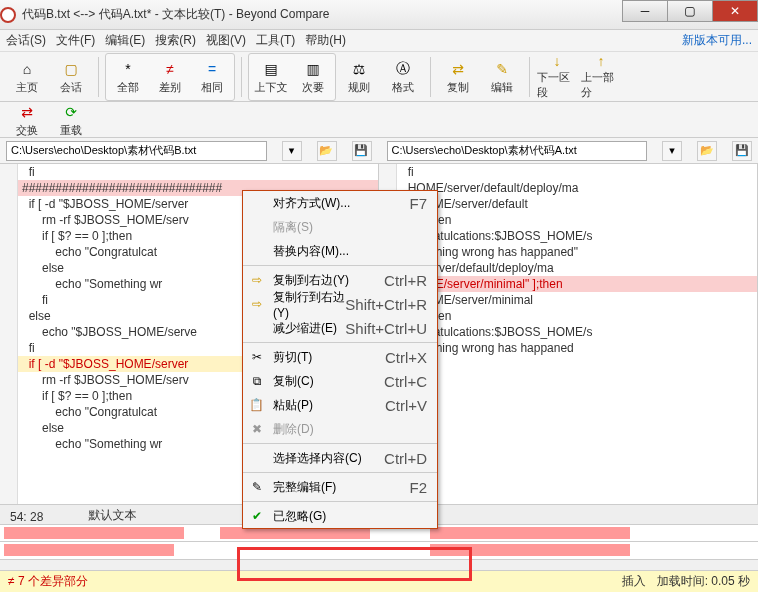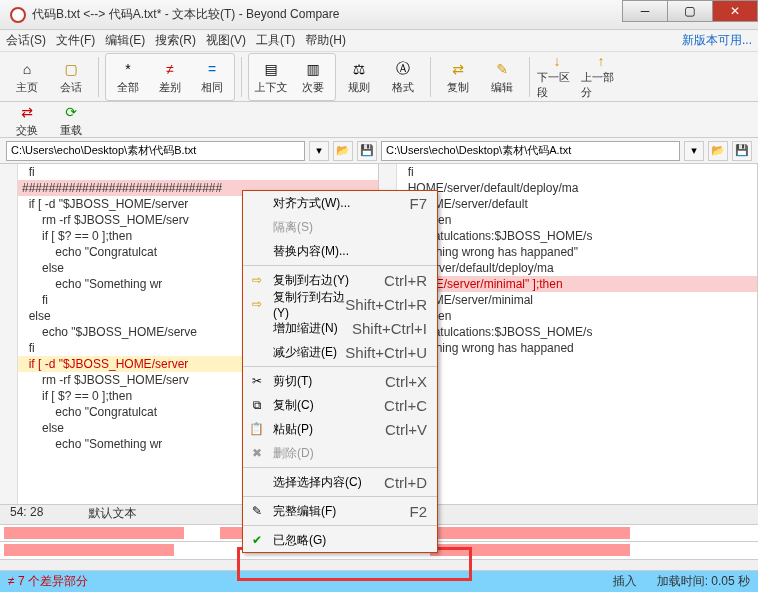--- a/index.html
+++ b/index.html
@@ -1,55 +1,55 @@
 <!DOCTYPE html>
 <html><head>
 <meta charset="utf-8">
 <style>
 *{box-sizing:border-box;margin:0;padding:0;font-family:"Microsoft YaHei",Tahoma,sans-serif;font-size:12px;user-select:none}
 body{background:#f0f0f0;overflow:hidden;width:758px;height:592px;position:relative}
-.titlebar{height:30px;background:linear-gradient(#f8f8f8,#e8e8e8);border-bottom:1px solid #ccc;display:flex;align-items:center;padding:0 10px;position:relative}
+.titlebar{height:30px;background:linear-gradient(#f8f8f8,#e8e8e8);border-bottom:1px solid #ccc;display:flex;align-items:center;padding:0 0;position:relative}
 .titlebar .icon{width:16px;height:16px;margin-right:6px;border-radius:50%;border:2px solid #c0392b;background:#fff}
 .titlebar .title{flex:1;color:#333;font-size:12px}
 .winbtns{position:absolute;right:0;top:0;display:flex}
 .winbtn{width:46px;height:22px;display:flex;align-items:center;justify-content:center;border:1px solid #999;margin-left:-1px;background:linear-gradient(#f6f6f6,#d8d8d8)}
 .winbtn.close{background:linear-gradient(#e67|,#c0392b);background:#c0392b;color:#fff}
 .menubar{height:22px;background:#f4f4f4;display:flex;align-items:center;padding:0 6px;gap:10px;border-bottom:1px solid #ddd}
 .menubar span{color:#333}
 .menubar .newver{margin-left:auto;color:#1768c6}
 .toolbar{height:50px;background:#f4f4f4;display:flex;align-items:center;padding:2px 6px;gap:2px;border-bottom:1px solid #ccc}
 .tbtn{display:flex;flex-direction:column;align-items:center;justify-content:center;width:42px;height:44px;border:1px solid transparent;border-radius:2px}
 .tbtn .ic{width:20px;height:20px;display:flex;align-items:center;justify-content:center;font-size:14px}
 .tbtn .lb{font-size:11px;color:#333;margin-top:1px}
 .sep{width:1px;height:40px;background:#ccc;margin:0 4px}
 .group{display:flex;border:1px solid #ccc;border-radius:3px;padding:1px;background:#f8f8f8}
 .toolbar2{height:36px;background:#f4f4f4;display:flex;align-items:center;padding:2px 6px;gap:2px;border-bottom:1px solid #ccc}
-.pathrow{height:26px;background:#f4f4f4;display:flex;align-items:center;gap:4px;padding:2px 6px;border-bottom:1px solid #ccc}
+.pathrow{height:26px;background:#f4f4f4;display:flex;align-items:center;gap:15px;padding:2px 6px;border-bottom:1px solid #ccc}
 .pathinput{flex:1;height:20px;border:1px solid #aaa;background:#fff;padding:0 4px;font-size:11px}
 .pbarbtn{width:20px;height:20px;border:1px solid #ccc;background:#f6f6f6;display:flex;align-items:center;justify-content:center;font-size:11px}
 .codewrap{display:flex;height:340px;background:#84cc16;position:relative}
 .pane{flex:1;overflow:hidden;border-right:1px solid #ccc;font-family:Consolas,monospace;font-size:12px;line-height:16px;position:relative;background:#fff}
 .gutter{position:absolute;left:0;top:0;width:18px;height:100%;background:#f4f4f4;border-right:1px solid #ddd}
 .codeln{padding-left:22px;white-space:pre;color:#333}
 .codeln.red{background:#facfcf}
 .codeln.redtxt{color:#c00}
 .codeln.hl{background:#fff3c4}
 .ctxmenu{position:absolute;left:242px;top:190px;width:196px;background:#f4f4f4;border:1px solid #c2410c;box-shadow:2px 2px 4px rgba(0,0,0,.3);z-index:10}
 .ctxmenu .row{height:24px;display:flex;align-items:center;padding:0 10px 0 30px;position:relative}
 .ctxmenu .row.dis{color:#999}
 .ctxmenu .row .sc{margin-left:auto;color:#555;font-size:15px}
 .ctxmenu .row .mic{position:absolute;left:6px;width:16px;text-align:center;font-size:12px}
 .ctxmenu hr{border:none;border-top:1px solid #ccc;margin:2px 0}
 .redbox{position:absolute;border:3px solid #e33;pointer-events:none}
-.statusbar{position:absolute;left:0;bottom:0;right:0;height:22px;background:#7dd3fc;border-top:1px solid #ccc;display:flex;align-items:center;padding:0 8px;gap:20px;font-size:11px}
+.statusbar{position:absolute;left:0;bottom:0;right:0;height:22px;background:#fef9c3;border-top:1px solid #ccc;display:flex;align-items:center;padding:0 8px;gap:11px;font-size:11px}
 .statusbar .sitm{color:#333}
 .statusbar .ne{color:#c00}
 .minimap{height:18px;background:#fff;border-top:1px solid #ccc;border-bottom:1px solid #ccc;position:relative;overflow:hidden}
 .minimap .chunk{position:absolute;top:2px;height:12px;background:#f99}
-.posbar{height:20px;background:#eee;border-top:1px solid #ccc;display:flex;align-items:flex-start;padding:0 10px;font-size:11px;color:#333}
+.posbar{height:20px;background:#eee;border-top:1px solid #ccc;display:flex;align-items:flex-end;padding:0 10px;font-size:11px;color:#333}
 </style>
 </head>
 <body>
 
 <div class="titlebar">
   <div class="icon"></div>
   <div class="title">代码B.txt &lt;--&gt; 代码A.txt* - 文本比较(T) - Beyond Compare</div>
   <div class="winbtns">
     <div class="winbtn">─</div>
     <div class="winbtn">▢</div>
@@ -238,24 +238,20 @@
       <span class="mic" style="color: rgb(204, 153, 0);">⇨</span>
       <span>复制到右边(Y)</span>
       <span class="sc">Ctrl+R</span>
     </div>
     <div class="row">
       <span class="mic" style="color: rgb(204, 153, 0);">⇨</span>
       <span>复制行到右边(Y)</span>
       <span class="sc">Shift+Ctrl+R</span>
     </div>
     <div class="row">
-      <span>增加缩进(N)</span>
-      <span class="sc">Shift+Ctrl+I</span>
-    </div>
-    <div class="row">
       <span>减少缩进(E)</span>
       <span class="sc">Shift+Ctrl+U</span>
     </div>
     <hr>
     <div class="row">
       <span class="mic">✂</span>
       <span>剪切(T)</span>
       <span class="sc">Ctrl+X</span>
     </div>
     <div class="row">

